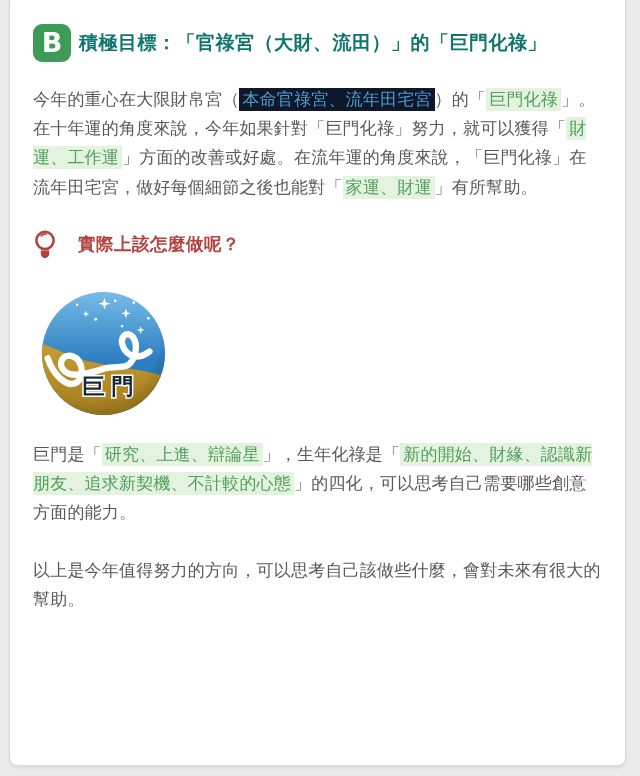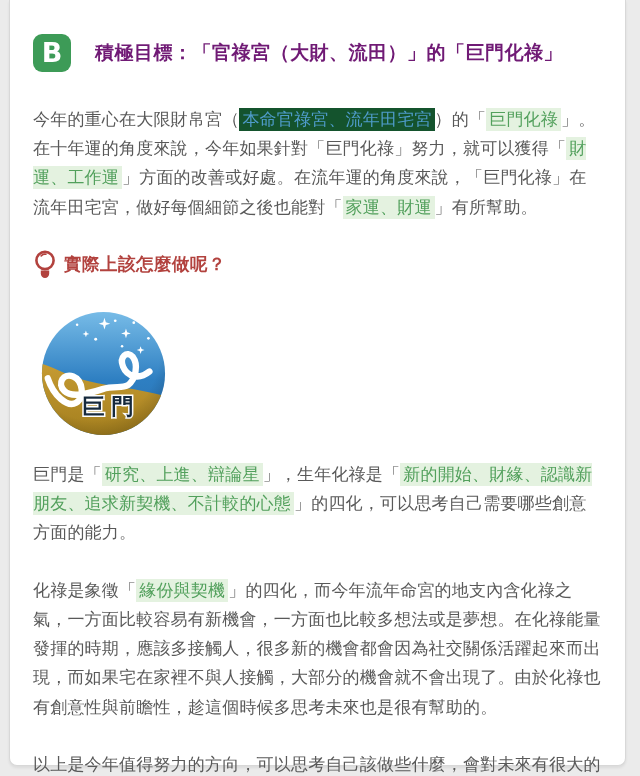--- a/index.html
+++ b/index.html
@@ -19,33 +19,33 @@
     padding:24px 22px 0 23px;
   }
   .header{display:flex;align-items:center;gap:8px;}
   .badge{
     width:38px;height:38px;border-radius:9px;
     background:#3d9b57;color:#ffffff;
     font-size:27px;font-weight:bold;line-height:38px;
     text-align:center;flex:0 0 auto;
   }
   .title{
-    margin:16px;font-size:19px;font-weight:700;color:#701a75;
+    margin:0;font-size:19px;font-weight:700;color:#0f766e;
     letter-spacing:.5px;
   }
   p.body-text{
     margin:23px 0 0 0;
     font-size:17px;line-height:1.72;color:#595959;
     letter-spacing:.2px;
   }
   .seg{white-space:pre-wrap;font-family:Liberation Serif, serif;}
   .seg-green{color:#52a05c;background:#e4f2e0;padding:2px 3px;}
-  .seg-blue{color:#4f9ccb;background:#14532d;padding:2px 3px;}
+  .seg-blue{color:#4f9ccb;background:#0f172a;padding:2px 3px;}
   .question{
-    margin-top:27px;display:flex;align-items:center;gap:7px;
+    margin-top:27px;display:flex;align-items:center;gap:21px;
     color:#b2423e;font-weight:700;font-size:17.5px;letter-spacing:.5px;
   }
   .logo-wrap{margin:30px 0 0 7px;width:127px;height:127px;}
   .logo-wrap svg{display:block;}
   .jumen-label{
     font-family:"DejaVu Sans","Liberation Sans",sans-serif;
     font-weight:bold;
   }
 </style>
 </head>
@@ -109,17 +109,16 @@
           <circle cx="84" cy="37" r="1.3"></circle>
         </g>
         <text class="jumen-label" x="73" y="106" text-anchor="middle" font-size="23" letter-spacing="7" fill="#16293c" stroke="#ffffff" stroke-width="3" paint-order="stroke">巨門</text>
         <rect x="0" y="0" width="130" height="130" fill="url(#shade)"></rect>
       </g>
     </svg>
   </div>
 
   <p class="body-text" style=""><span class="seg">巨門是「</span><span class="seg seg-green">研究、上進、辯論星</span><span class="seg">」，生年化祿是「</span><span class="seg seg-green">新的開始、財緣、認識新朋友、追求新契機、不計較的心態</span><span class="seg">」的四化，可以思考自己需要哪些創意方面的能力。</span></p>
 
-  <p class="body-text" style="margin-top:28px"><span class="seg">化祿是象徵「</span><span class="seg seg-green">緣份與契機</span><span class="seg">」的四化，而今年流年命宮的地支內含化祿之氣，一方面比較容易有新機會，一方面也比較多想法或是夢想。在化祿能量發揮的時期，應該多接觸人，很多新的機會都會因為社交關係活躍起來而出現，而如果宅在家裡不與人接觸，大部分的機會就不會出現了。由於化祿也有創意性與前瞻性，趁這個時候多思考未來也是很有幫助的。</span></p>
 
   <p class="body-text" style="margin-top:28px"><span class="seg">以上是今年值得努力的方向，可以思考自己該做些什麼，會對未來有很大的幫助。</span></p>
 
 </div>
 
 </body></html>

